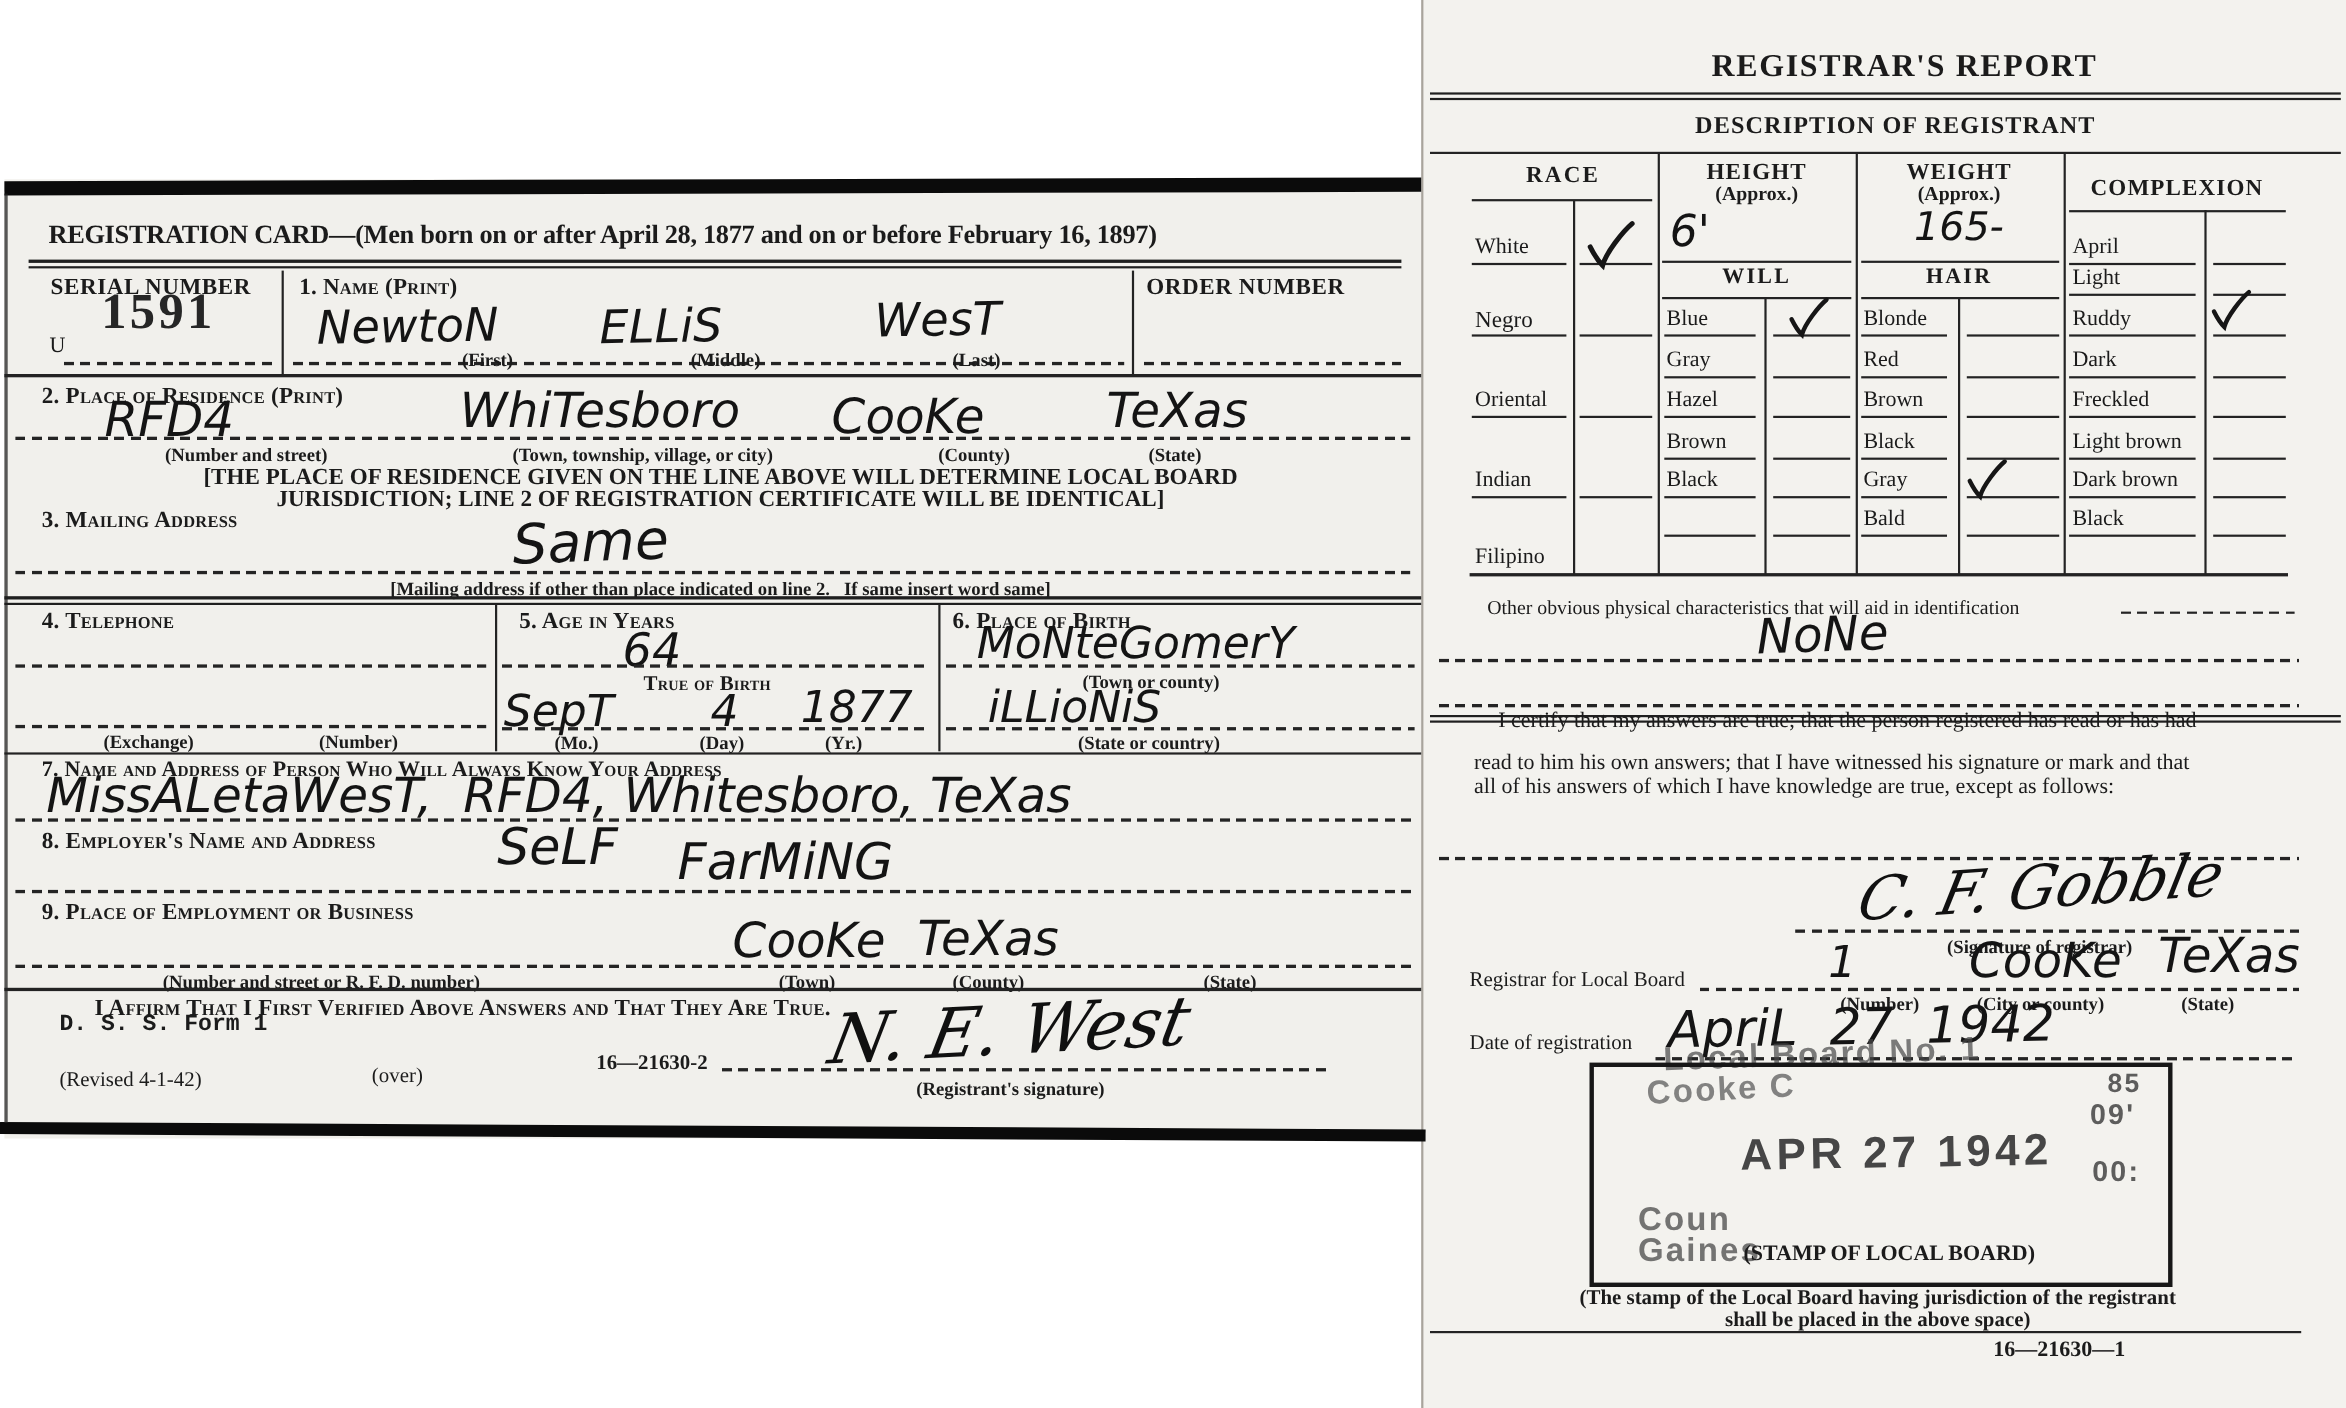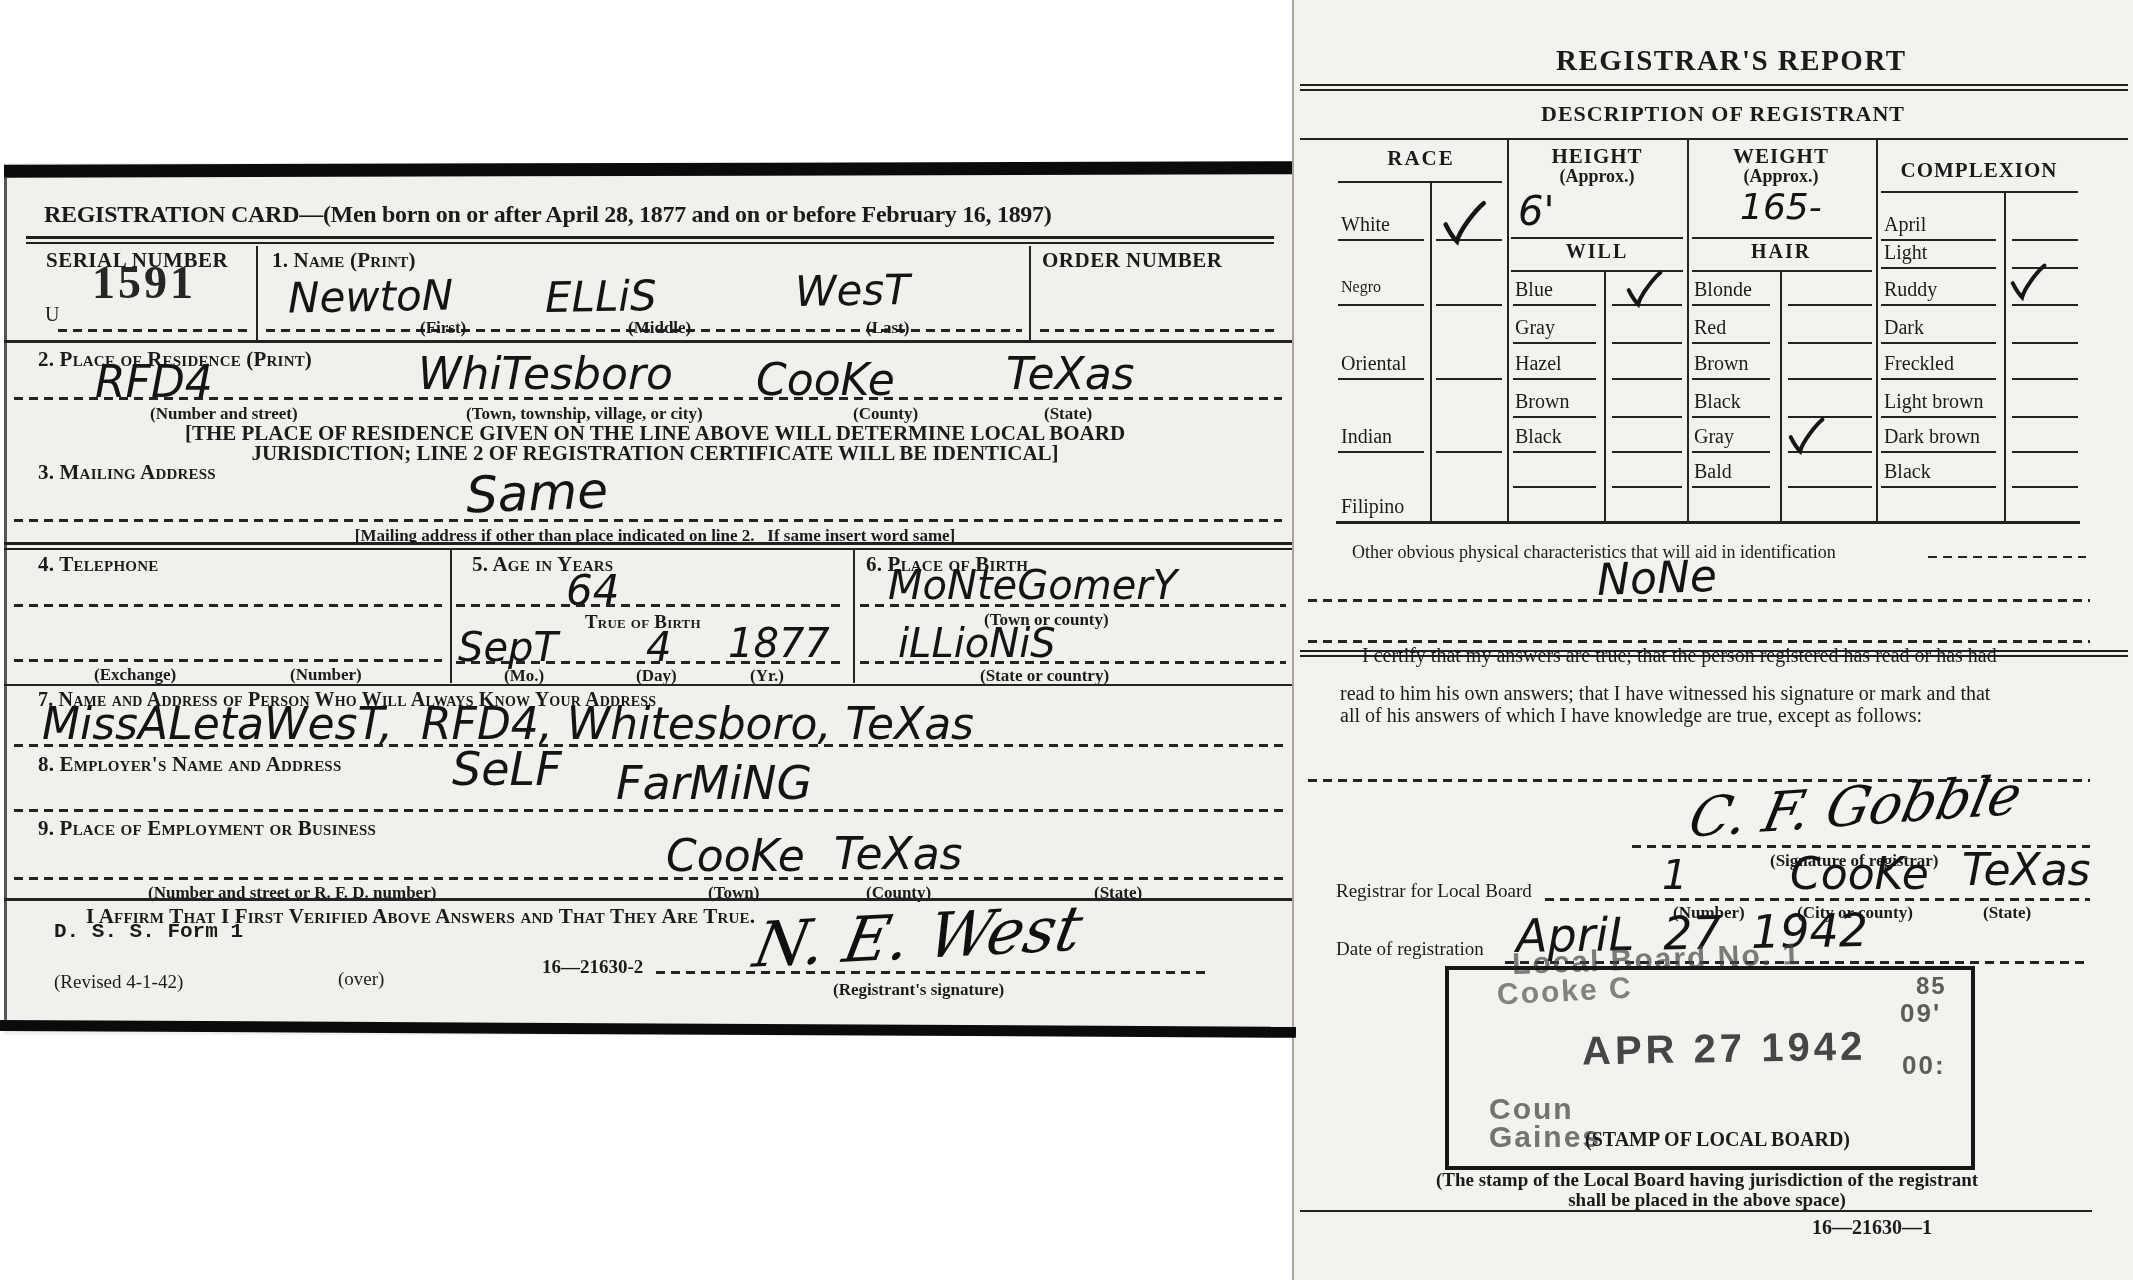--- a/index.html
+++ b/index.html
@@ -158,21 +158,21 @@
 <div class="abs hw" style="left:1518px;top:188px;font-size:40px;">6'</div>
 <div class="abs hw" style="left:1740px;top:186px;font-size:36px;">165-</div>
 <div class="ln" style="left:1511px;top:237px;width:172px;height:2px;"></div>
 <div class="ln" style="left:1692px;top:237px;width:180px;height:2px;"></div>
 <div class="abs b cx" style="left:1597px;top:240px;font-size:20px;letter-spacing:2px;">WILL</div>
 <div class="abs b cx" style="left:1781px;top:240px;font-size:20px;letter-spacing:2px;">HAIR</div>
 <div class="ln" style="left:1511px;top:270px;width:172px;height:2px;"></div>
 <div class="ln" style="left:1692px;top:270px;width:180px;height:2px;"></div>
 
 <div class="abs" style="left:1341px;top:213px;font-size:20px;">White</div>
-<div class="abs" style="left:1341px;top:278px;font-size:16px;text-align:right;">Negro</div>
+<div class="abs" style="left:1341px;top:278px;font-size:21px;text-align:right;">Negro</div>
 <div class="abs" style="left:1341px;top:352px;font-size:20px;">Oriental</div>
 <div class="abs" style="left:1341px;top:425px;font-size:20px;">Indian</div>
 <div class="abs" style="left:1341px;top:495px;font-size:20px;">Filipino</div>
 <div class="ln" style="left:1338px;top:239px;width:86px;height:2px;"></div>
 <div class="ln" style="left:1436px;top:239px;width:66px;height:2px;"></div>
 <div class="ln" style="left:1338px;top:304px;width:86px;height:2px;"></div>
 <div class="ln" style="left:1436px;top:304px;width:66px;height:2px;"></div>
 <div class="ln" style="left:1338px;top:378px;width:86px;height:2px;"></div>
 <div class="ln" style="left:1436px;top:378px;width:66px;height:2px;"></div>
 <div class="ln" style="left:1338px;top:451px;width:86px;height:2px;"></div>

